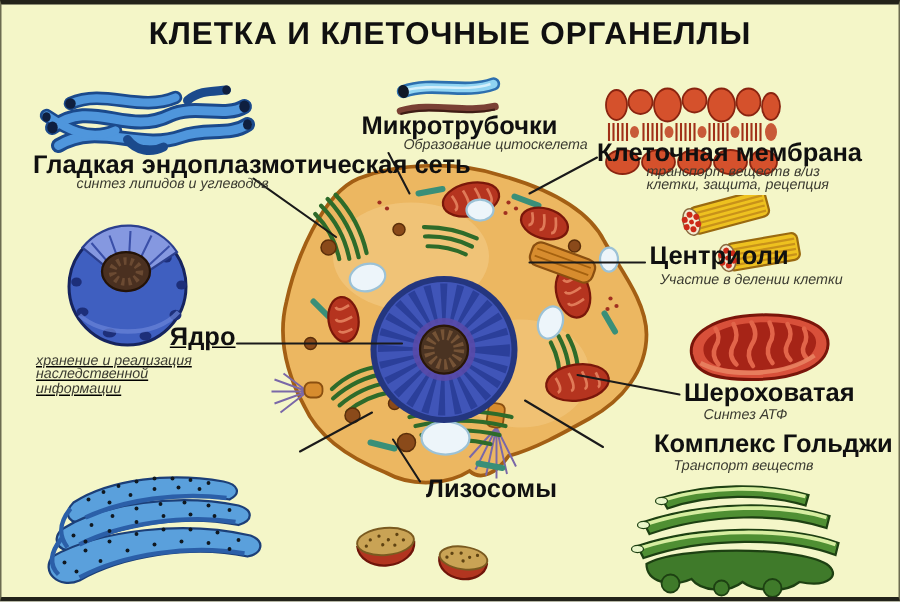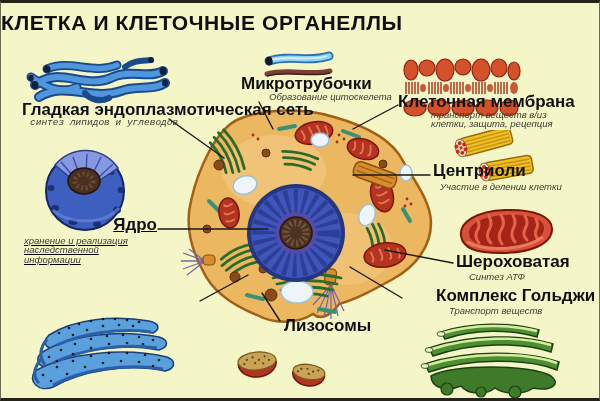--- a/index.html
+++ b/index.html
@@ -6,32 +6,32 @@
   .poster{
     position:relative; width:600px; height:401px; overflow:hidden;
     background:#f4f6c8;
     border-top:3px solid #23231a; border-bottom:3px solid #23231a;
     border-left:1px solid #6b6b50; border-right:1px solid #6b6b50;
     box-sizing:border-box;
     font-family:"Liberation Sans", sans-serif;
   }
   .title{
     position:absolute; left:0; top:8px; width:100%;
-    font-size:21px; font-weight:bold; color:#101010;
+    text-align:center; font-size:21px; font-weight:bold; color:#101010;
     letter-spacing:0.6px;
   }
   .lbl{position:absolute; z-index:5;}
   .lbl-name{font-size:17px; font-weight:bold; color:#101010; line-height:10.5px;}
   .lbl-desc{font-size:9.5px; font-style:italic; color:#3a3a30; line-height:9.5px; margin-top:2px;}
   .art{position:absolute; z-index:2;}
   svg{display:block;}
   #connectors{position:absolute; left:0; top:0; z-index:4; pointer-events:none;}
 
   #lbl-smooth-er{left:21px; top:102px;}
-  #lbl-smooth-er .lbl-desc{margin-left:8px;font-family:Liberation Mono, monospace;}
+  #lbl-smooth-er .lbl-desc{margin-left:29px;}
   #lbl-microtubules{left:240px; top:76px;}
   #lbl-microtubules .lbl-desc{margin-left:28px;}
   #lbl-membrane{left:397px; top:94px;}
   #lbl-membrane .lbl-desc{margin-left:33px; width:140px;}
   #lbl-centrioles{left:432px; top:163px;}
   #lbl-centrioles .lbl-desc{margin-left:7px; margin-top:5px;}
   #lbl-nucleus{left:23px; top:217px; width:133px;text-decoration:underline;}
   #lbl-nucleus .lbl-name{text-align:right;}
   #lbl-nucleus .lbl-desc{width:128px; margin-top:5px;}
   #lbl-mitochondria{left:455px; top:254px;}

